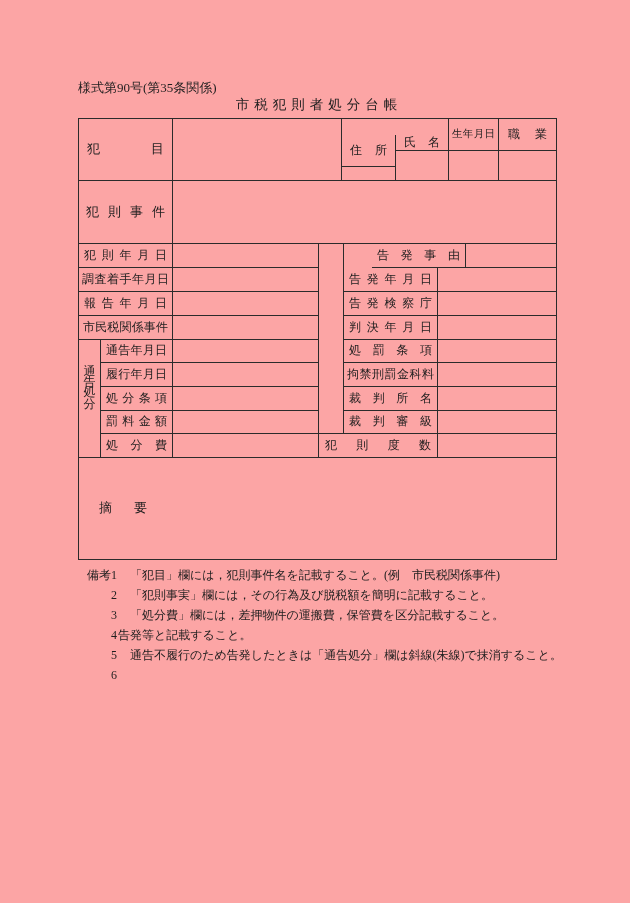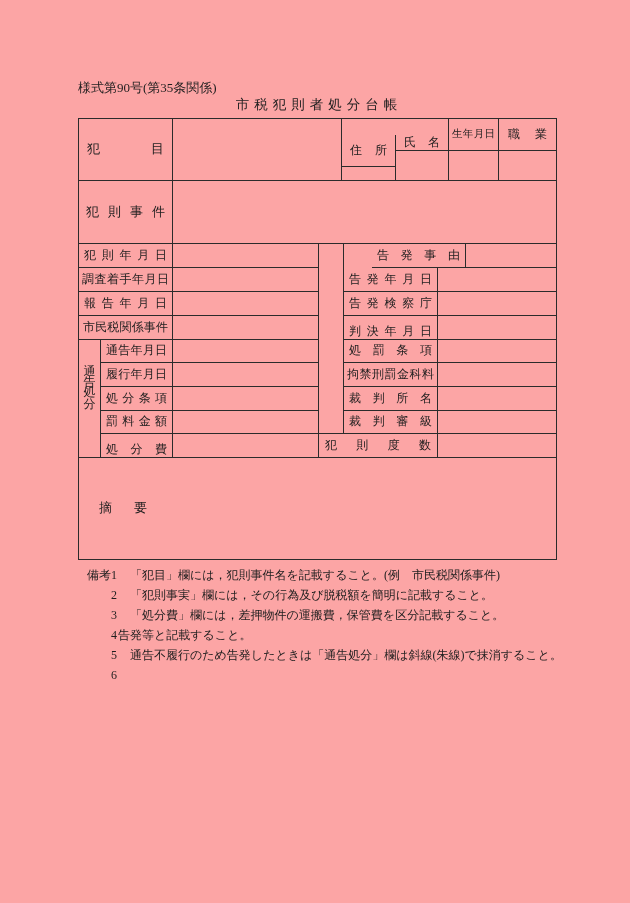--- a/index.html
+++ b/index.html
@@ -145,40 +145,40 @@
       </div>
     <div class="c br bb" style="left:94px;top:244px;width:146px;height:24px;"></div>
     <div class="c br bb" style="left:22px;top:268px;width:72px;height:24px;">
         <span class="jl p5">処分条項</span>
       </div>
     <div class="c br bb" style="left:94px;top:268px;width:146px;height:24px;"></div>
     <div class="c br bb" style="left:22px;top:292px;width:72px;height:23px;">
         <span class="jl p5">罰料金額</span>
       </div>
     <div class="c br bb" style="left:94px;top:292px;width:146px;height:23px;"></div>
-    <div class="c br bb" style="left:22px;top:315px;width:72px;height:24px;align-items:flex-end;">
+    <div class="c br bb" style="left:22px;top:315px;width:72px;height:24px;">
         <span class="jl p5">処分費</span>
       </div>
     <div class="c br bb" style="left:94px;top:315px;width:146px;height:24px;"></div>
 
     <div class="c br bb" style="left:240px;top:125px;width:25px;height:190px;"></div>
 
     <div class="c br bb" style="left:265px;top:125px;width:94px;height:24px;margin-left:28px;">
         <span class="jl p5">告発事由</span>
       </div>
     <div class="c bb" style="left:359px;top:125px;width:118px;height:24px;"></div>
     <div class="c br bb" style="left:265px;top:149px;width:94px;height:24px;">
         <span class="jl p5">告発年月日</span>
       </div>
     <div class="c bb" style="left:359px;top:149px;width:118px;height:24px;"></div>
     <div class="c br bb" style="left:265px;top:173px;width:94px;height:24px;">
         <span class="jl p5">告発検察庁</span>
       </div>
     <div class="c bb" style="left:359px;top:173px;width:118px;height:24px;"></div>
-    <div class="c br bb" style="left:265px;top:197px;width:94px;height:24px;align-items:flex-end;">
+    <div class="c br bb" style="left:265px;top:197px;width:94px;height:24px;">
         <span class="jl p5">判決年月日</span>
       </div>
     <div class="c bb" style="left:359px;top:197px;width:118px;height:24px;"></div>
     <div class="c br bb" style="left:265px;top:221px;width:94px;height:23px;">
         <span class="jl p5">処罰条項</span>
       </div>
     <div class="c bb" style="left:359px;top:221px;width:118px;height:23px;"></div>
     <div class="c br bb" style="left:265px;top:244px;width:94px;height:24px;">
         <span class="jl p3">拘禁刑罰金科料</span>
       </div>

